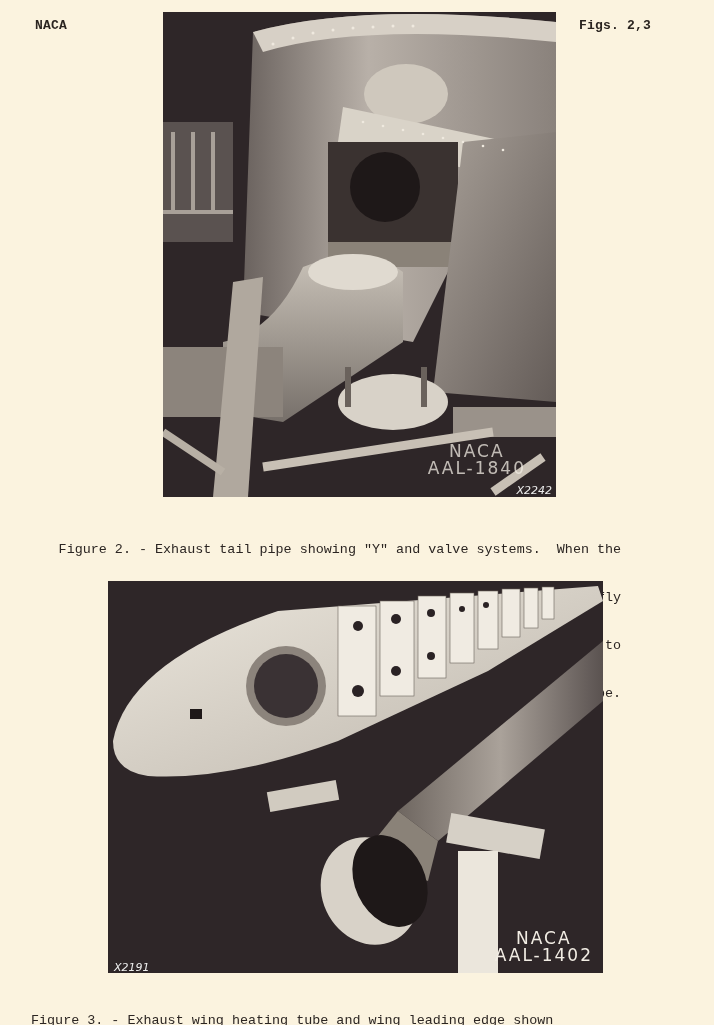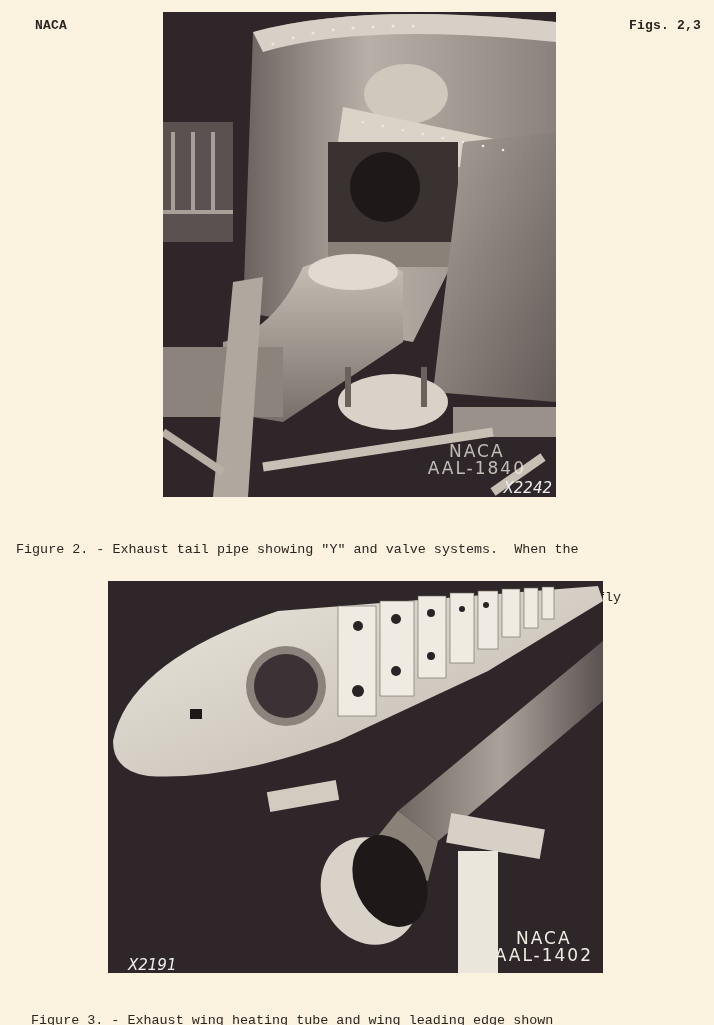--- a/index.html
+++ b/index.html
@@ -4,36 +4,36 @@
 <style>
   html, body { margin: 0; padding: 0; }
   body {
     width: 714px; height: 1025px; position: relative; overflow: hidden;
     background: #fbf3df;
     font-family: "Liberation Mono", "DejaVu Sans Mono", monospace;
     color: #2a2420;
   }
   .hdr { position: absolute; top: 18px; font-size: 13px; font-weight: bold; letter-spacing: 0.2px; }
   .hdr-left { left: 35px; }
-  .hdr-right { left: 629px; }
+  .hdr-right { left: 579px; }
   .photo { position: absolute; background: #2e2628; overflow: hidden; }
   .photo svg { display: block; width: 100%; height: 100%; }
   #photo1 { left: 163px; top: 12px; width: 393px; height: 485px; }
   #photo2 { left: 108px; top: 581px; width: 495px; height: 392px; }
   .caption { position: absolute; font-size: 13.4px; line-height: 16px; white-space: pre; color: #2b2522; }
   #cap2 { left: 16px; top: 510px; }
   #cap3 { left: 31px; top: 981px; }
-  .cap-line { display: block; }
+  .cap-line { display: block; text-align: right; }
   .indent2 { padding-left: 131px; }
   .stamp { position: absolute; color: #f2ede4; font-family: "DejaVu Sans", sans-serif; text-align: center; letter-spacing: 2px; line-height: 17px; font-size: 17px; }
   .stamp1 { right: 30px; bottom: 20px; opacity: 0.75; }
   .stamp2 { right: 10px; bottom: 9px; }
-  .negnum { position: absolute; color: #eee; font-family: "DejaVu Sans", sans-serif; font-size: 15px; font-style: italic; }
+  .negnum { position: absolute; color: #eee; font-family: "DejaVu Sans", sans-serif; font-size: 11px; font-style: italic; }
   .neg1 { right: 4px; bottom: 0px; }
-  .neg2 { left: 6px; bottom: -1px; margin-left: 14px; }
+  .neg2 { left: 6px; bottom: -1px; }
 </style>
 </head>
 <body>
 
 <div class="hdr hdr-left">NACA</div>
 <div class="hdr hdr-right">Figs. 2,3</div>
 
 <div class="photo" id="photo1">
   <svg viewBox="0 0 393 485" preserveAspectRatio="none">
     <defs>

